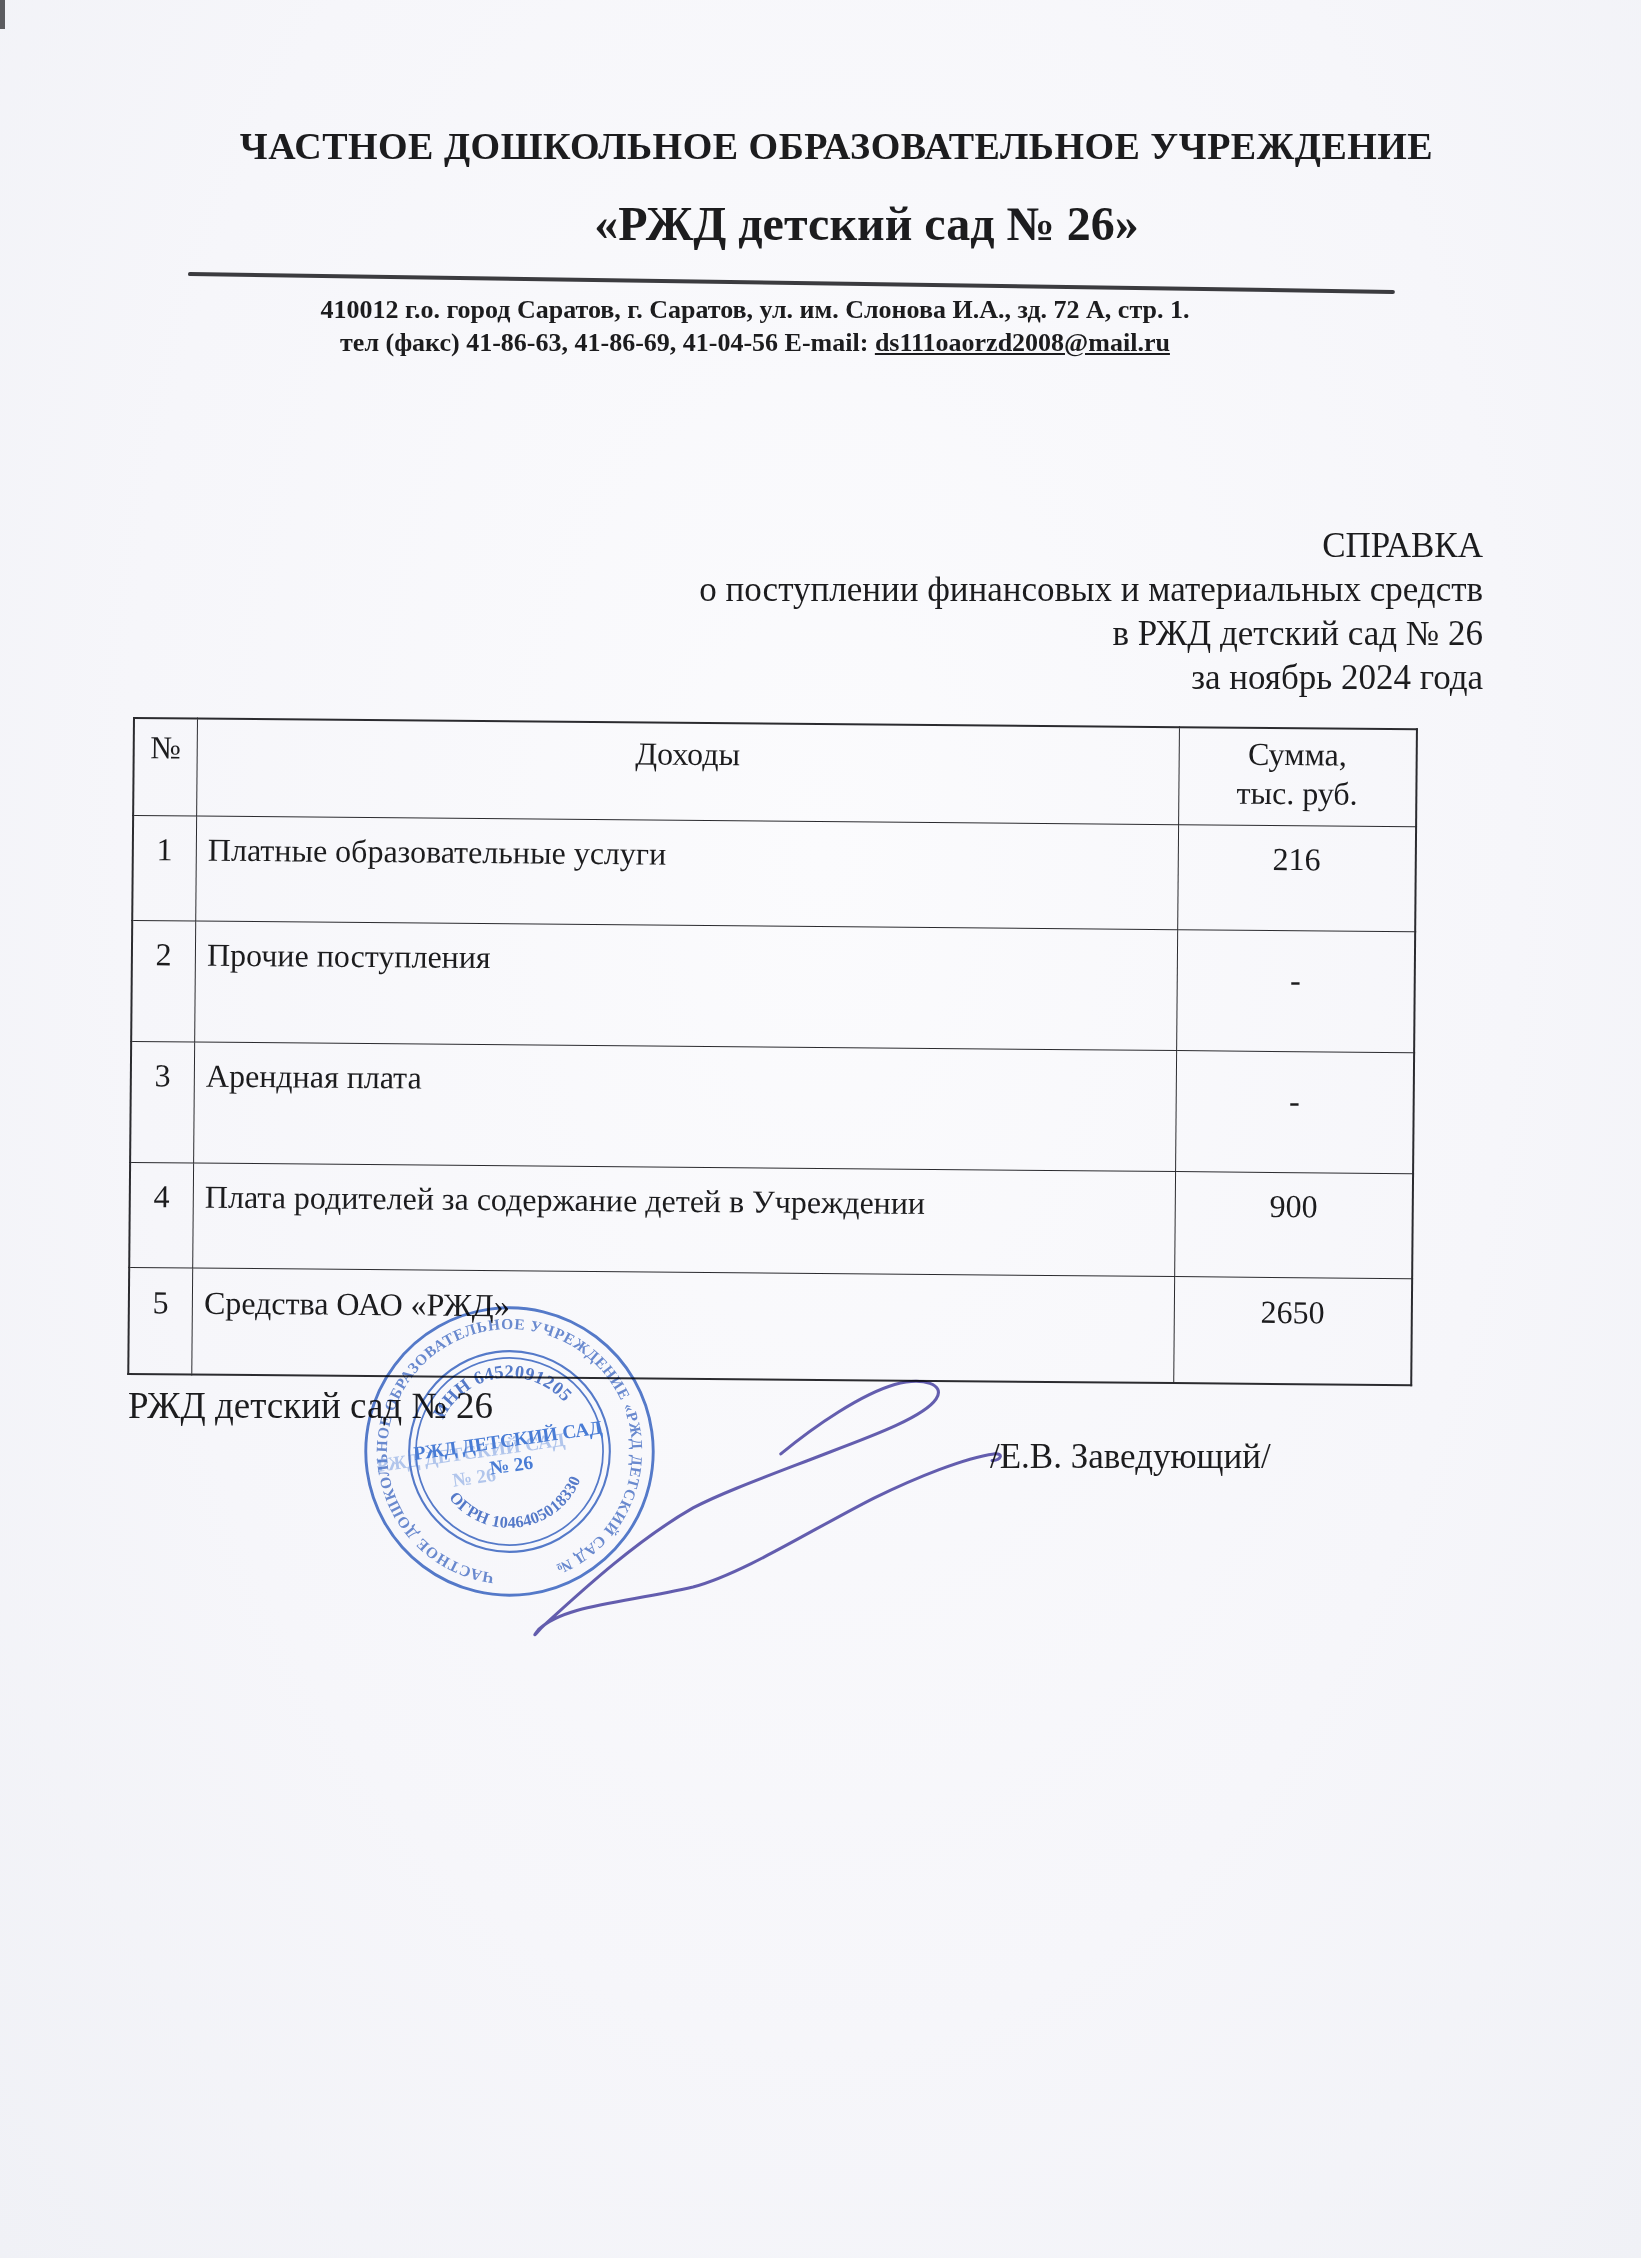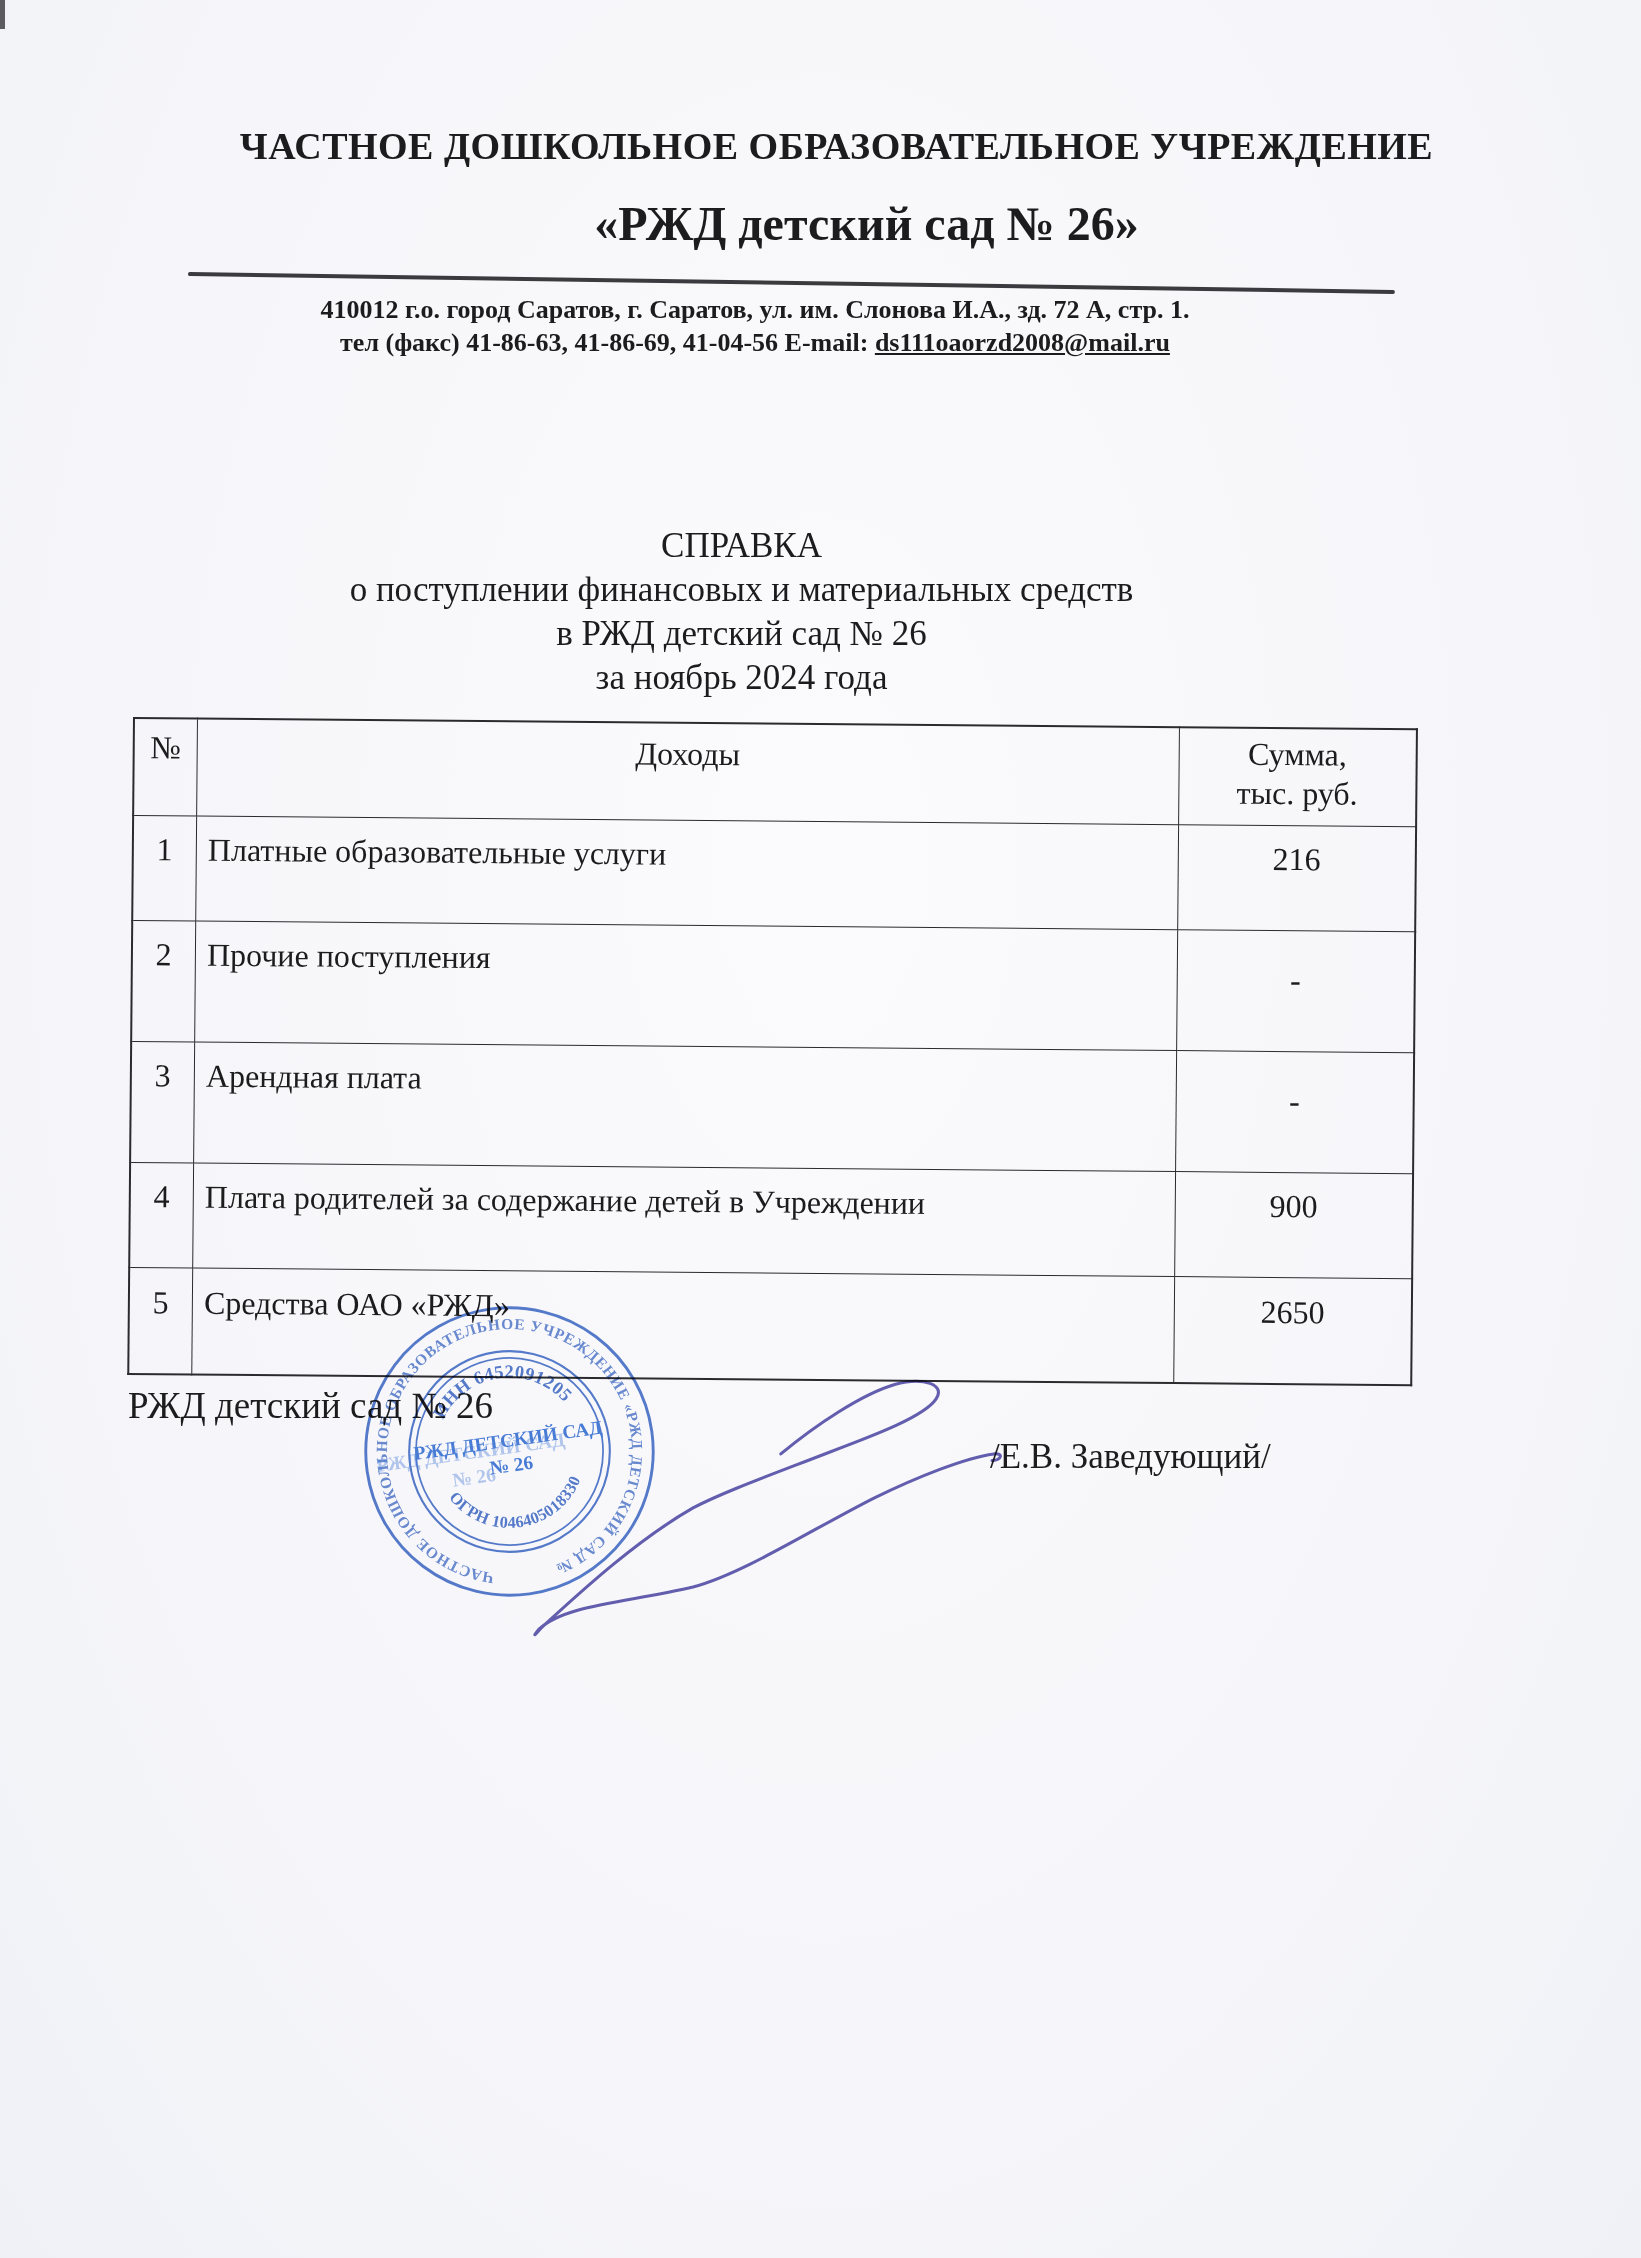--- a/index.html
+++ b/index.html
@@ -27,21 +27,21 @@
   .divider{
     position:absolute;left:188px;top:272px;width:1207px;height:3.9px;background:#3b3b3f;
     transform:rotate(.85deg);transform-origin:left center;border-radius:1.9px;
   }
   .address{
     position:absolute;left:0;top:293px;width:1510px;text-align:center;
     font-size:26px;font-weight:bold;line-height:33px;
   }
   .address .email{text-decoration:underline;font-family:Liberation Serif, serif;}
   .doc-title{
-    position:absolute;left:0;top:524px;width:1483px;text-align:center;
+    position:absolute;left:0;top:524px;width:1483px;text-align:right;
     font-size:35px;line-height:44px;
   }
   table.income{
     position:absolute;left:133px;top:717px;width:1283px;
     border-collapse:collapse;table-layout:fixed;
     transform:rotate(.5deg);transform-origin:top left;
   }
   table.income th, table.income td{
     border:1.9px solid #2b2b2f;font-weight:normal;font-size:32px;
     vertical-align:top;background:transparent;

